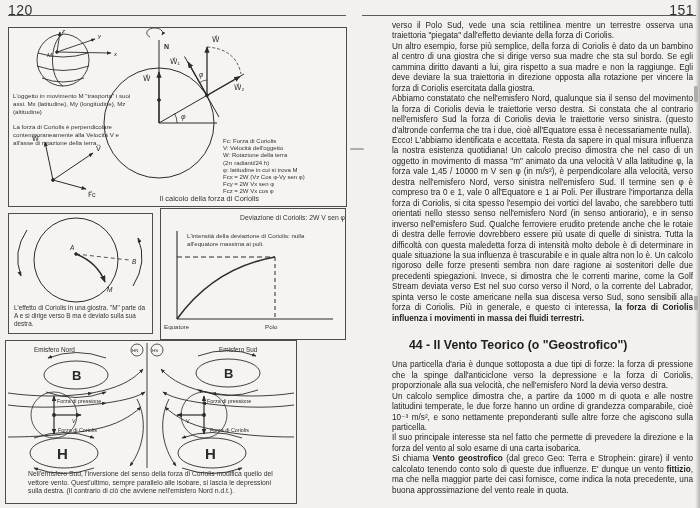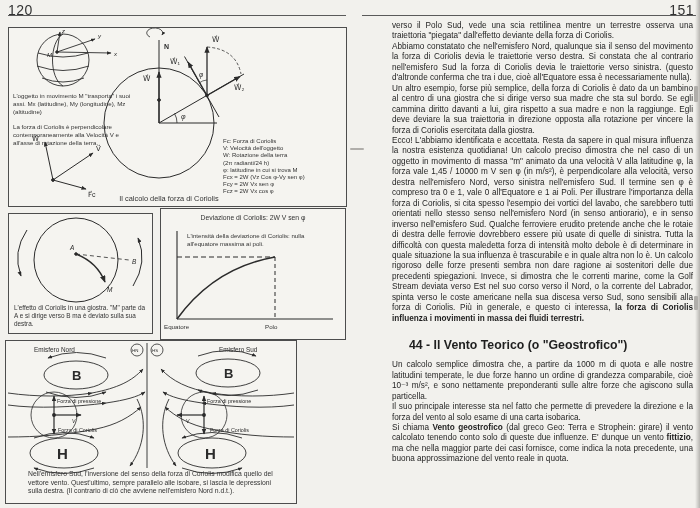--- a/index.html
+++ b/index.html
@@ -4,21 +4,21 @@
 <style>
   html,body{margin:0;padding:0}
   body{width:700px;height:508px;position:relative;overflow:hidden;
        background:#f2f1ed;color:#222;
        font-family:"Liberation Sans","DejaVu Sans",sans-serif;}
   .abs{position:absolute}
   .pagenum{font-size:14px;color:#333;letter-spacing:.5px}
   .rule{border-top:1.4px solid #5a5a5a;height:0}
   .figbox{position:absolute;border:1px solid #4d4d4d;background:#f5f4f0}
   .figtext{position:absolute;font-size:6.2px;line-height:1.28;color:#333}
-  .figcaption{position:absolute;font-size:7.4px;color:#333;text-align:center}
+  .figcaption{position:absolute;font-size:7.4px;color:#333;text-align:right}
   svg{position:absolute;left:0;top:0;display:block}
   svg text{fill:#2b2b2b;font-family:"Liberation Sans","DejaVu Sans",sans-serif}
   .bodytext{position:absolute;left:392px;top:21px;width:301px;
             font-size:8.2px;line-height:10.45px;text-align:justify;color:#1f1f1f}
   .bodytext p{margin:0}
   .b{font-weight:bold}
   .heading2{font-weight:bold;font-size:12.3px;line-height:1.15;margin:14px 0 8px 17px}
   .legend{position:absolute;font-size:6px;line-height:7.2px;color:#333}
   .edge{position:absolute;top:0;right:0;width:5px;height:508px;
         background:linear-gradient(to right,rgba(0,0,0,0),#b7b5b1)}
@@ -211,24 +211,25 @@
     <text x="199" y="118" font-size="15" font-weight="bold">H</text>
     <text x="201" y="62" font-size="5.4">Forza di pressione</text>
     <text x="204" y="91" font-size="5.4">Forza di Coriolis</text>
     <text x="180" y="82" font-size="5" font-style="italic">V</text>
   </svg>
   <div class="figtext" style="left:22px;top:129px;width:252px;font-size:6.8px">Nell'emisfero Sud, l'inversione del senso della forza di Coriolis modifica quello del vettore vento. Quest'ultimo, sempre parallelo alle isobare, si lascia le depressioni sulla destra. (Il contrario di ciò che avviene nell'emisfero Nord n.d.t.).</div>
 </div>
 
 <div class="bodytext">
     <p><span>verso il Polo Sud, vede una scia rettilinea mentre un terrestre osserva una traiettoria "piegata" dall'effetto deviante della forza di Coriolis.</span></p>
+    <p><span>Un altro esempio, forse più semplice, della forza di Coriolis è dato da un bambino al centro di una giostra che si dirige verso sua madre che sta sul bordo. Se egli cammina diritto davanti a lui, gira rispetto a sua madre e non la raggiunge. Egli deve deviare la sua traiettoria in direzione opposta alla rotazione per vincere la forza di Coriolis esercitata dalla giostra.</span></p>
     <p><span>Abbiamo constatato che nell'emisfero Nord, qualunque sia il senso del movimento la forza di Coriolis devia le traiettorie verso destra. Si constata che al contrario nell'emisfero Sud la forza di Coriolis devia le traiettorie verso sinistra. (questo d'altronde conferma che tra i due, cioè all'Equatore essa è necessariamente nulla).</span></p>
-    <p><span>Un altro esempio, forse più semplice, della forza di Coriolis è dato da un bambino al centro di una giostra che si dirige verso sua madre che sta sul bordo. Se egli cammina diritto davanti a lui, gira rispetto a sua madre e non la raggiunge. Egli deve deviare la sua traiettoria in direzione opposta alla rotazione per vincere la forza di Coriolis esercitata dalla giostra.</span></p>
     <p><span>Ecco! L'abbiamo identificata e accettata. Resta da sapere in qual misura influenza la nostra esistenza quotidiana! Un calcolo preciso dimostra che nel caso di un oggetto in movimento di massa "m" animato da una velocità V alla latitudine φ, la forza vale 1,45 / 10000 m V sen φ (in m/s²), è perpendicolare alla velocità, verso destra nell'emisfero Nord, verso sinistra nell'emisfero Sud. Il termine sen φ è compreso tra 0 e 1, vale 0 all'Equatore e 1 ai Poli. Per illustrare l'importanza della forza di Coriolis, si cita spesso l'esempio dei vortici del lavabo, che sarebbero tutti orientati nello stesso senso nell'emisfero Nord (in senso antiorario), e in senso inverso nell'emisfero Sud. Qualche ferroviere erudito pretende anche che le rotaie di destra delle ferrovie dovrebbero essere più usate di quelle di sinistra. Tutta la difficoltà con questa maledetta forza di intensità molto debole è di determinare in quale situazione la sua influenza è trascurabile e in quale altra non lo è. Un calcolo rigoroso delle forze presenti sembra non dare ragione ai sostenitori delle due precedenti spiegazioni. Invece, si dimostra che le correnti marine, come la Golf Stream deviata verso Est nel suo corso verso il Nord, o la corrente del Labrador, spinta verso le coste americane nella sua discesa verso Sud, sono sensibili alla forza di Coriolis. Più in generale, e questo ci interessa, </span><span class="b">la forza di Coriolis influenza i movimenti in massa dei fluidi terrestri.</span></p>
     <div class="heading2">44 - Il Vento Teorico (o "Geostrofico")</div>
+    <p><span>Una particella d'aria è dunque sottoposta a due tipi di forze: la forza di pressione che la spinge dall'anticiclone verso la depressione e la forza di Coriolis, proporzionale alla sua velocità, che nell'emisfero Nord la devia verso destra.</span></p>
     <p><span>Un calcolo semplice dimostra che, a partire da 1000 m di quota e alle nostre latitudini temperate, le due forze hanno un ordine di grandezza comparabile, cioè 10⁻³ m/s², e sono nettamente preponderanti sulle altre forze che agiscono sulla particella.</span></p>
     <p><span>Il suo principale interesse sta nel fatto che permette di prevedere la direzione e la forza del vento al solo esame di una carta isobarica.</span></p>
     <p><span>Si chiama </span><span class="b">Vento geostrofico</span><span> (dal greco Geo: Terra e Strophein: girare) il vento calcolato tenendo conto solo di queste due influenze. E' dunque un vento </span><span class="b">fittizio</span><span>, ma che nella maggior parte dei casi fornisce, come indica la nota precedente, una buona approssimazione del vento reale in quota.</span></p>
   </div>
 
 <div class="edge"></div>
 <div class="mark" style="right:2px;top:86px;width:4px;height:16px"></div>
 <div class="mark" style="right:2px;top:296px;width:4px;height:14px"></div>
 <div class="mark" style="left:350px;top:148px;width:14px;height:2px"></div>
 

